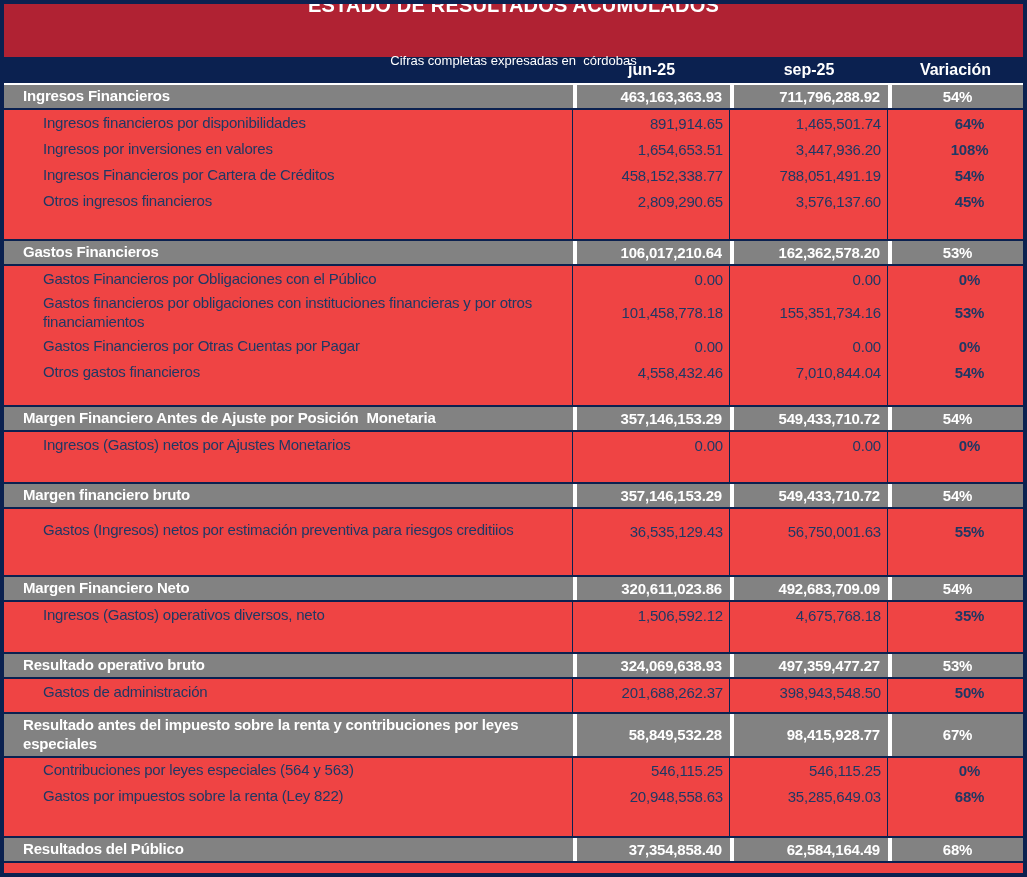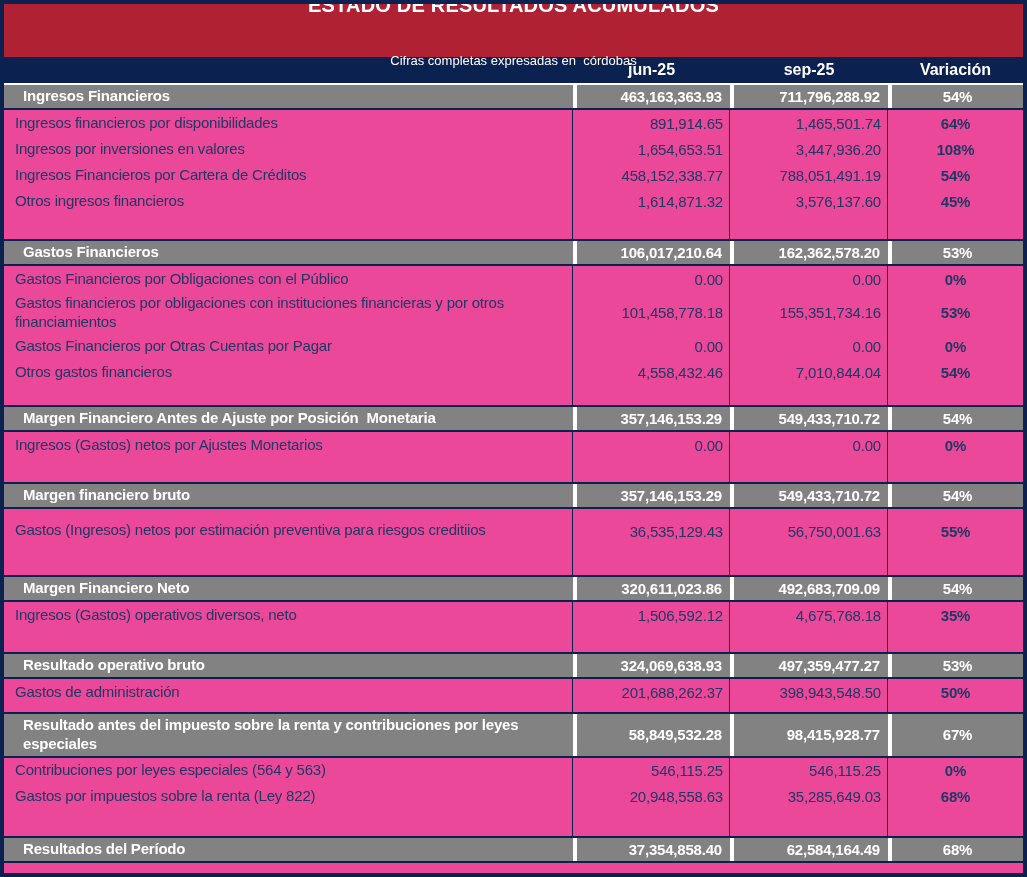--- a/index.html
+++ b/index.html
@@ -3,21 +3,21 @@
 <meta charset="utf-8">
 <style>
   * { box-sizing: border-box; margin: 0; padding: 0; }
   html, body {
     width: 1027px; height: 877px;
     background: #c9c9c9;
     font-family: "Liberation Sans", "DejaVu Sans", sans-serif;
   }
   .sheet {
     width: 1027px; height: 877px;
-    background: #ec4899;
+    background: #ef4444;
     border: 4px solid #0B2150;
     overflow: hidden;
   }
   
   .banner {
     height: 53px;
     background: #B02233;
     color: #fff;
     display: flex; flex-direction: column;
     align-items: center; justify-content: center;
@@ -78,21 +78,21 @@
   }
   .body-block .c-val {
     display: flex; align-items: center; justify-content: flex-end;
     padding-right: 6px;
     border-right: 1px solid #0B2150;
   }
   .body-block .c-pct {
     display: flex; align-items: center; justify-content: center;
     font-weight: bold;
   }
-  .body-block .row-h { min-height: 26px; }
+  .body-block .row-h { min-height: 26px; margin-left: 28px; }
   
   .sec-b0 { height: 129px; }
   .sec-b1 { height: 139px; }
   .sec-b2 { height: 50px; }
   .sec-b3 { height: 66px; }
   .sec-b3 .row-h { padding-top: 12px; }
   .sec-b4 { height: 50px; }
   .sec-b5 { height: 33px; }
   .sec-b6 { height: 78px; }
 </style>
@@ -127,21 +127,21 @@
         <div class="c-pct row-h">64%</div>
         <div class="c-label row-h">Ingresos por inversiones en valores</div>
         <div class="c-val row-h">1,654,653.51</div>
         <div class="c-val row-h">3,447,936.20</div>
         <div class="c-pct row-h">108%</div>
         <div class="c-label row-h">Ingresos Financieros por Cartera de Créditos</div>
         <div class="c-val row-h">458,152,338.77</div>
         <div class="c-val row-h">788,051,491.19</div>
         <div class="c-pct row-h">54%</div>
         <div class="c-label row-h">Otros ingresos financieros</div>
-        <div class="c-val row-h">1,614,871.32</div>
+        <div class="c-val row-h">2,809,290.65</div>
         <div class="c-val row-h">3,576,137.60</div>
         <div class="c-pct row-h">45%</div>
         <div class="c-label"></div>
         <div class="c-val"></div>
         <div class="c-val"></div>
         <div class="c-pct"></div>
       </div>
       <div class="gray-row grid-cols">
         <div class="g-label">Gastos Financieros</div>
         <div class="g-val">106,017,210.64</div>
@@ -248,20 +248,20 @@
         <div class="c-label row-h">Gastos por impuestos sobre la renta (Ley 822)</div>
         <div class="c-val row-h">20,948,558.63</div>
         <div class="c-val row-h">35,285,649.03</div>
         <div class="c-pct row-h">68%</div>
         <div class="c-label"></div>
         <div class="c-val"></div>
         <div class="c-val"></div>
         <div class="c-pct"></div>
       </div>
       <div class="gray-row grid-cols">
-        <div class="g-label">Resultados del Período</div>
+        <div class="g-label">Resultados del Público</div>
         <div class="g-val">37,354,858.40</div>
         <div class="g-val">62,584,164.49</div>
         <div class="g-pct">68%</div>
       </div>
     </div>
 
 </div>
 
 </body></html>

